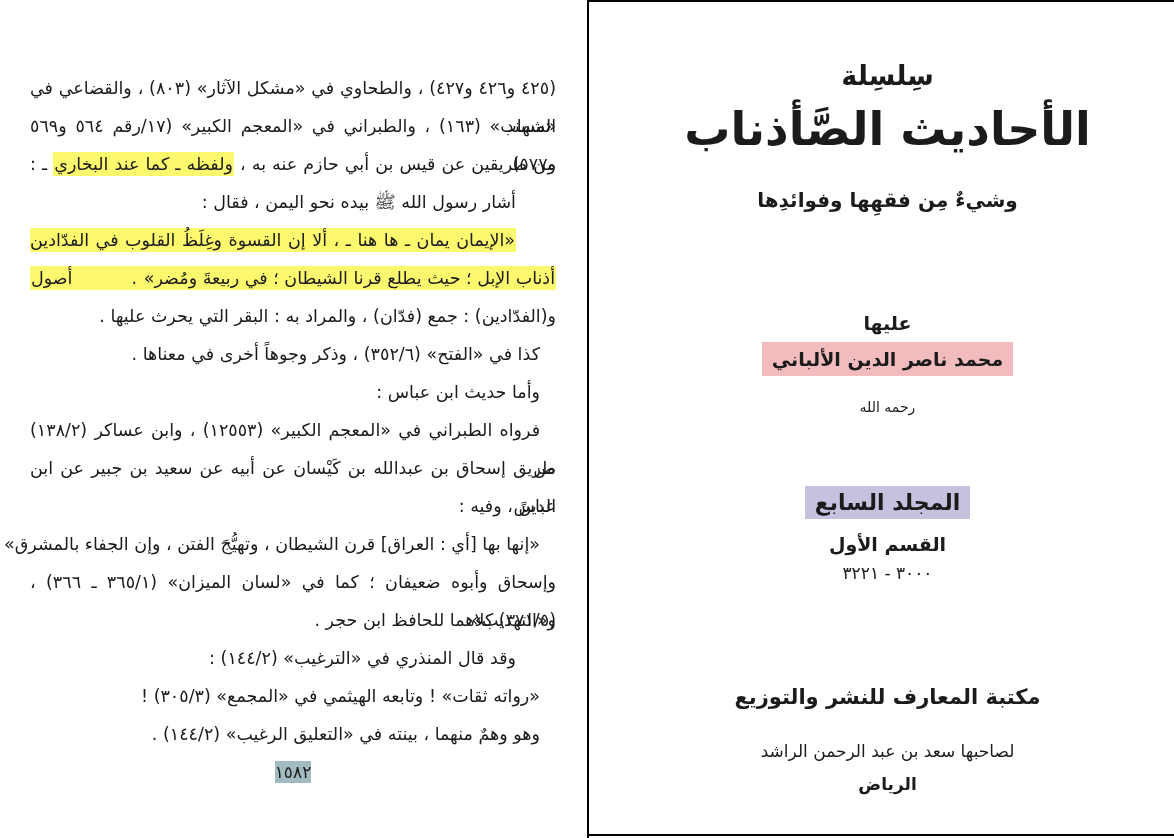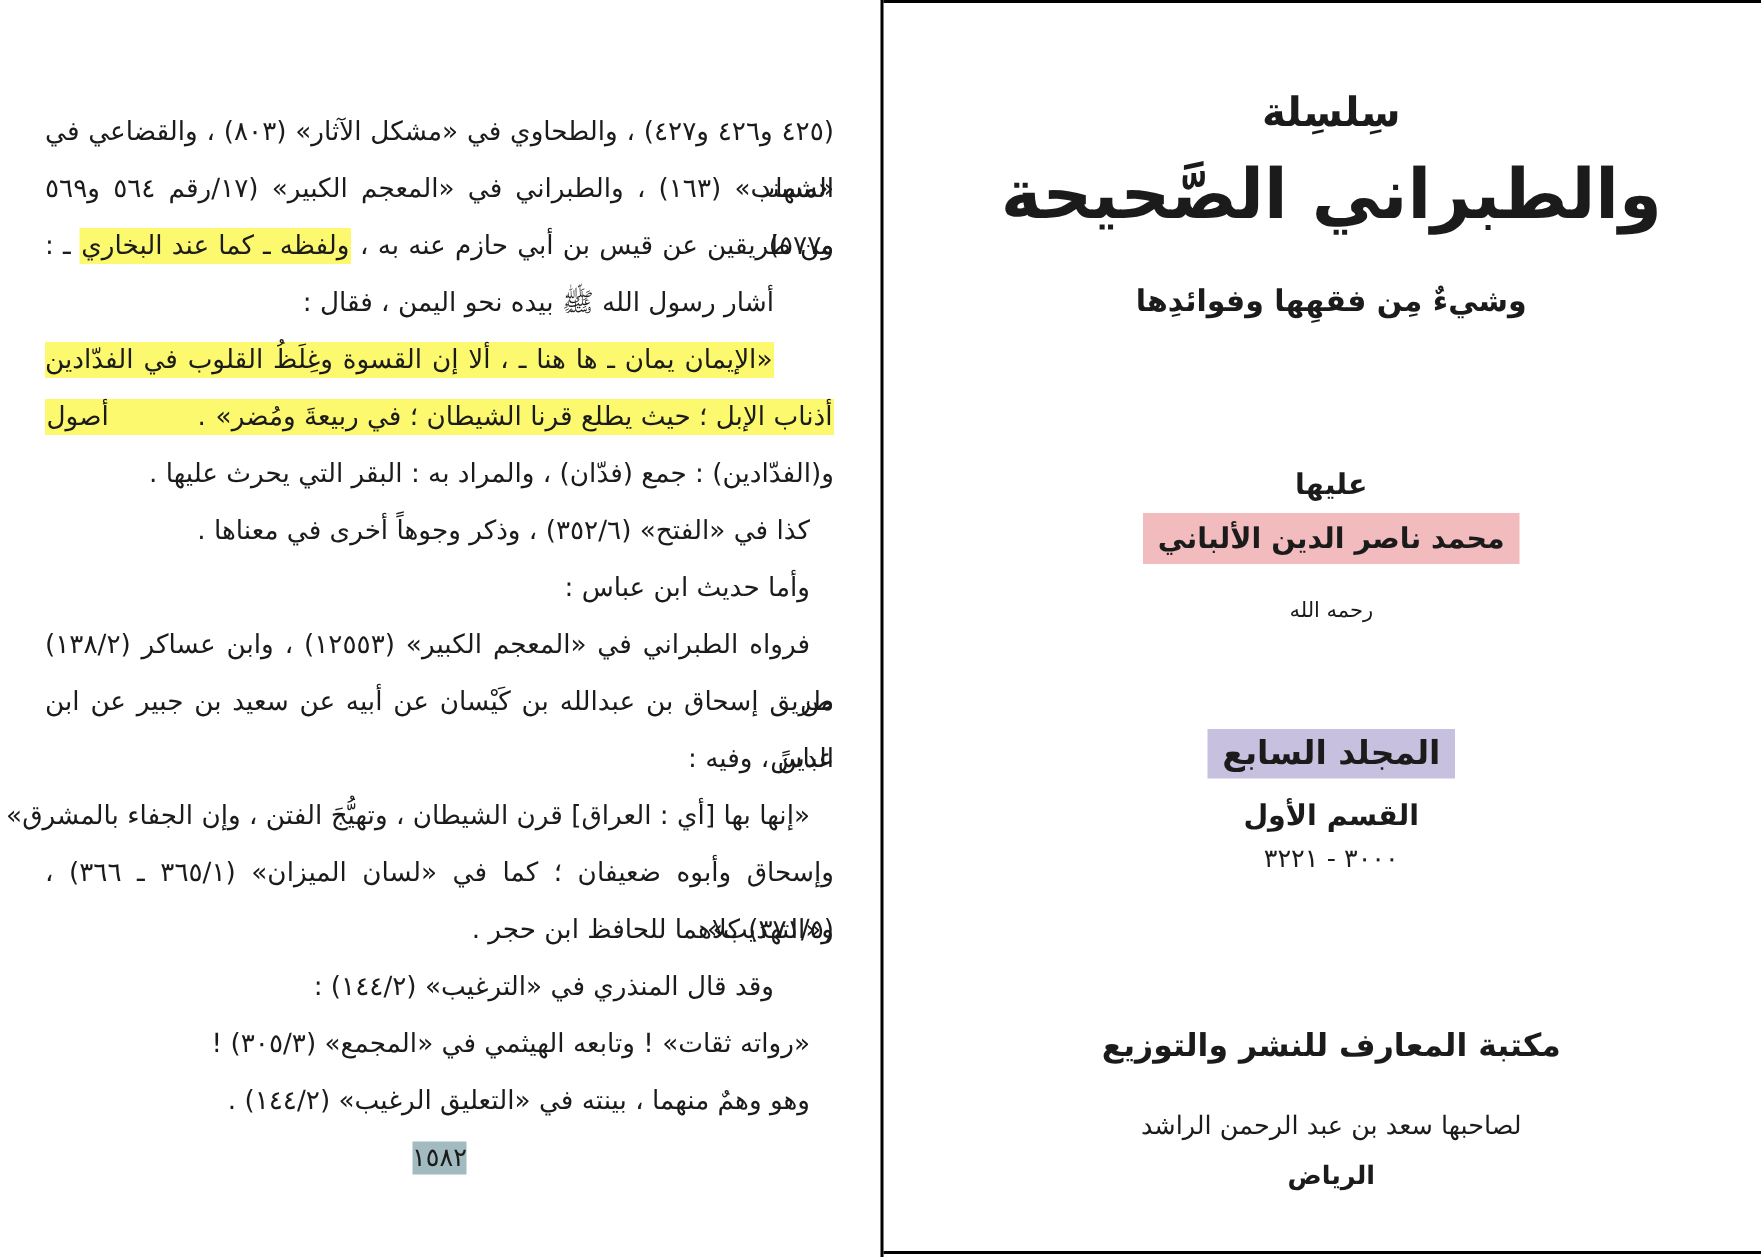--- a/index.html
+++ b/index.html
@@ -116,21 +116,21 @@
       </div>
     <div class="pagenum-wrap">
       <span class="pagenum">١٥٨٢</span>
     </div>
   </div>
 
   <div class="divider"></div>
 
   <div class="page-right">
     <div class="center series-title">سِلسِلة</div>
-    <div class="center main-title">والطبراني الصَّحيحة</div>
+    <div class="center main-title">الأحاديث الصَّأذناب</div>
     <div class="center subtitle">وشيءٌ مِن فقهِها وفوائدِها</div>
     <div class="center byline">عليها</div>
     <div class="center author-wrap">
       <span class="author-box">محمد ناصر الدين الألباني</span>
     </div>
     <div class="center honorific">رحمه الله</div>
     <div class="center volume-wrap">
       <span class="volume-box">المجلد السابع</span>
     </div>
     <div class="center part">القسم الأول</div>

